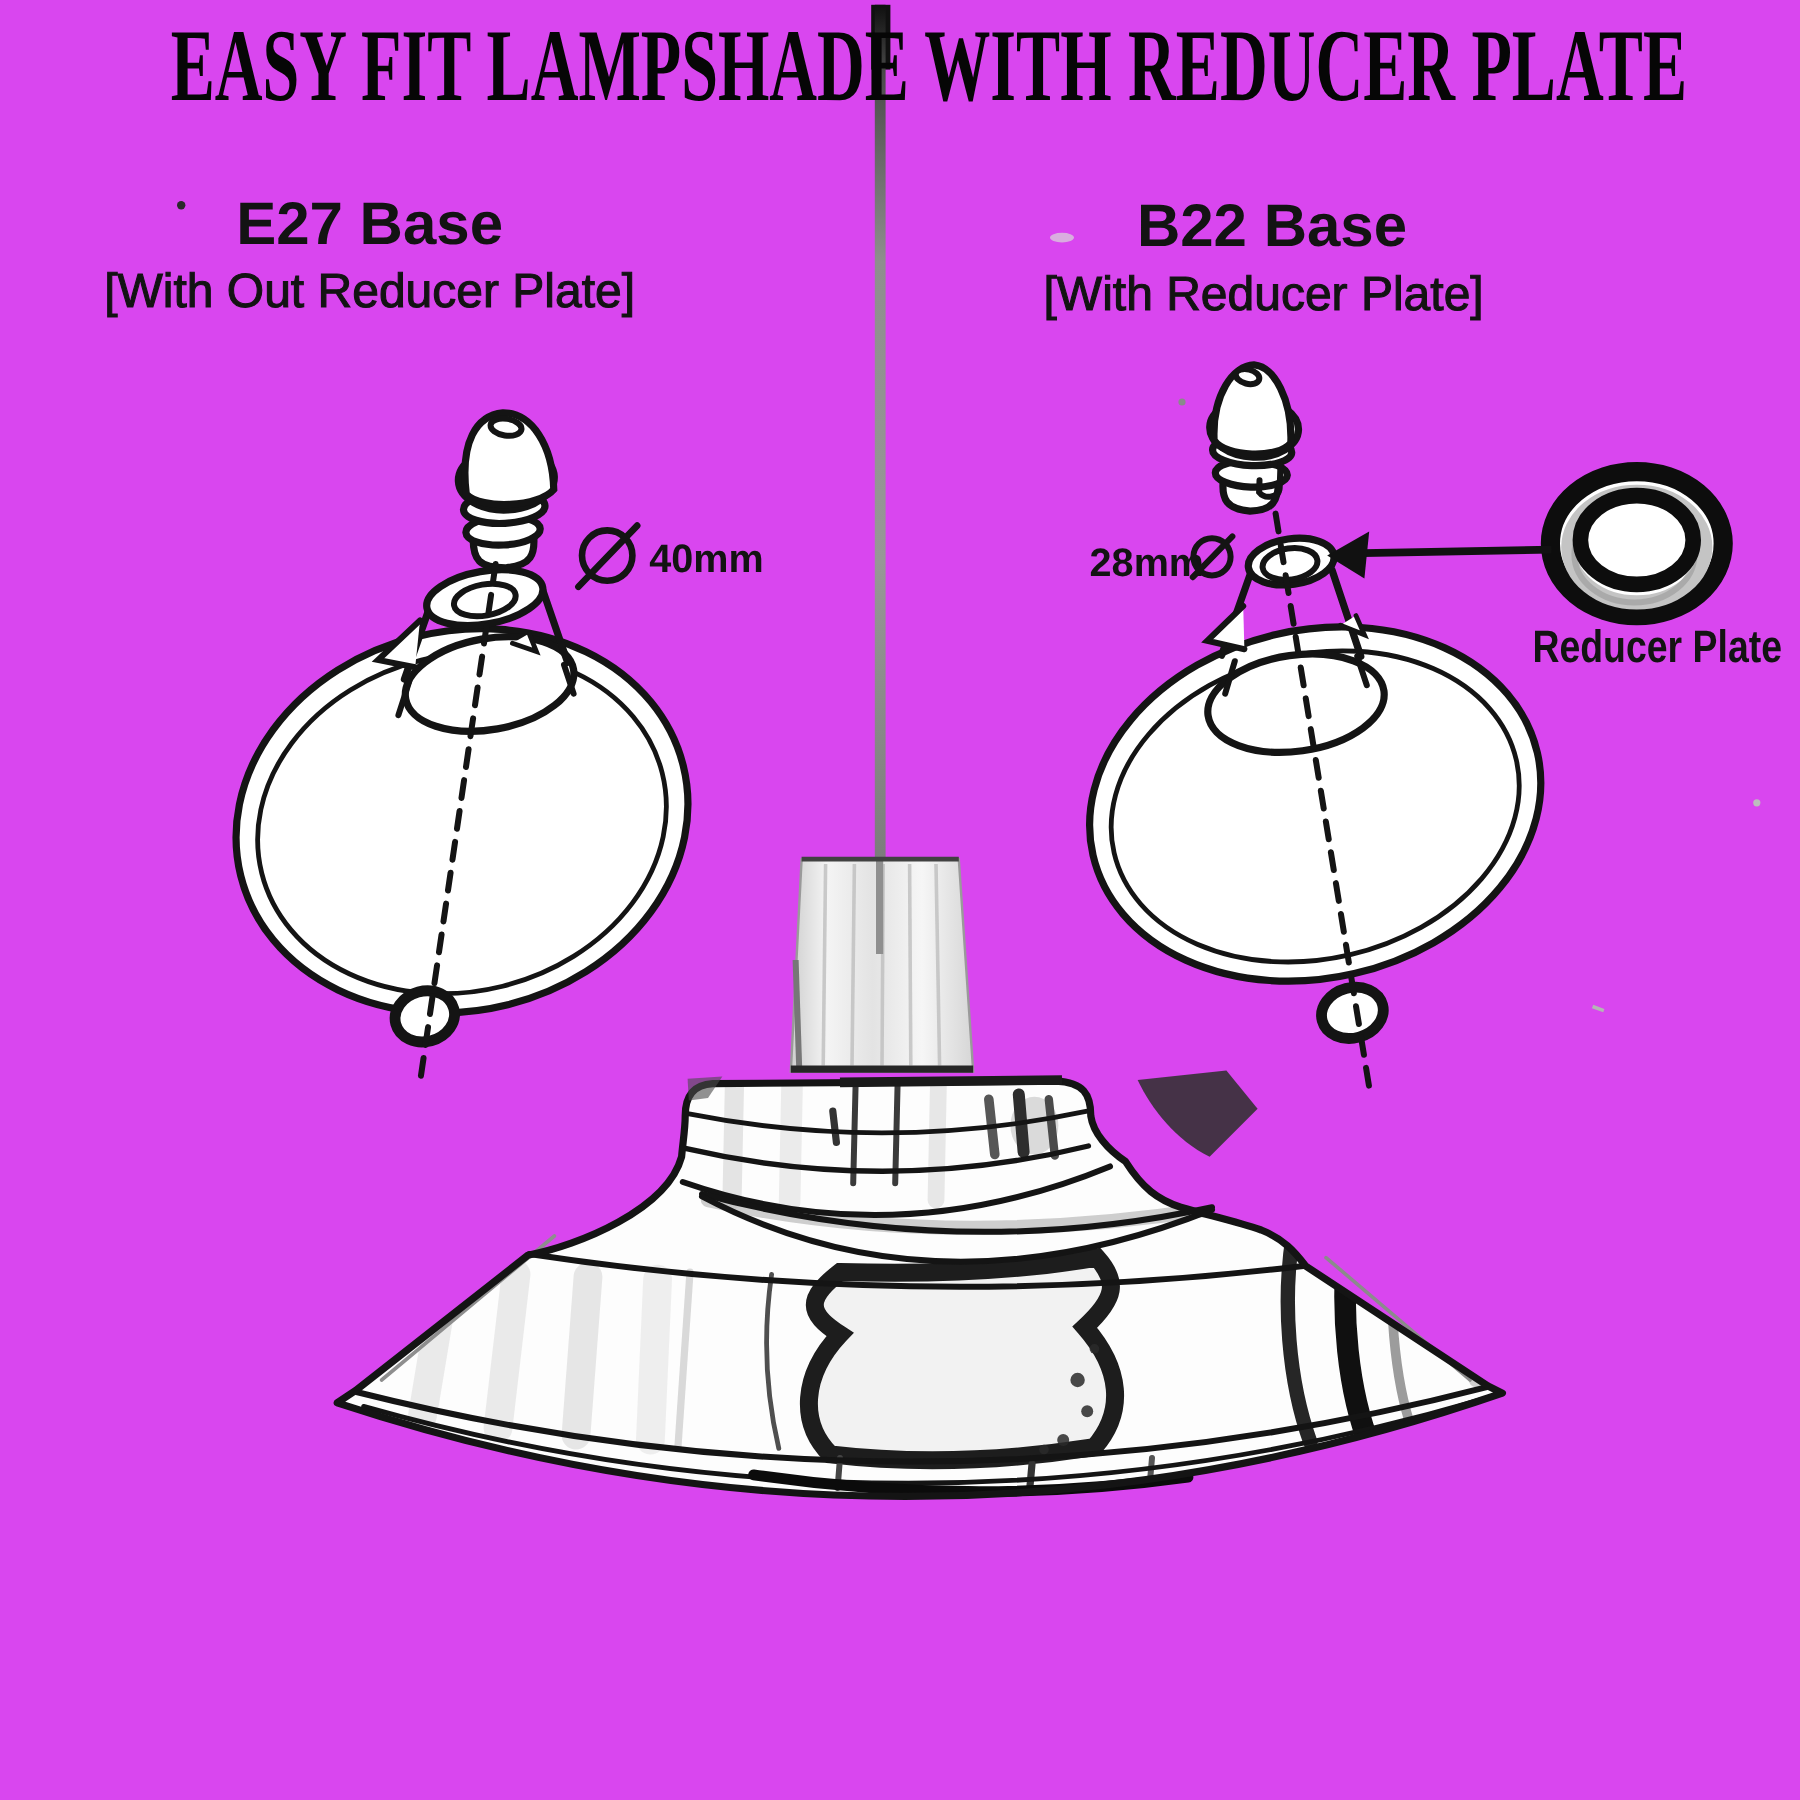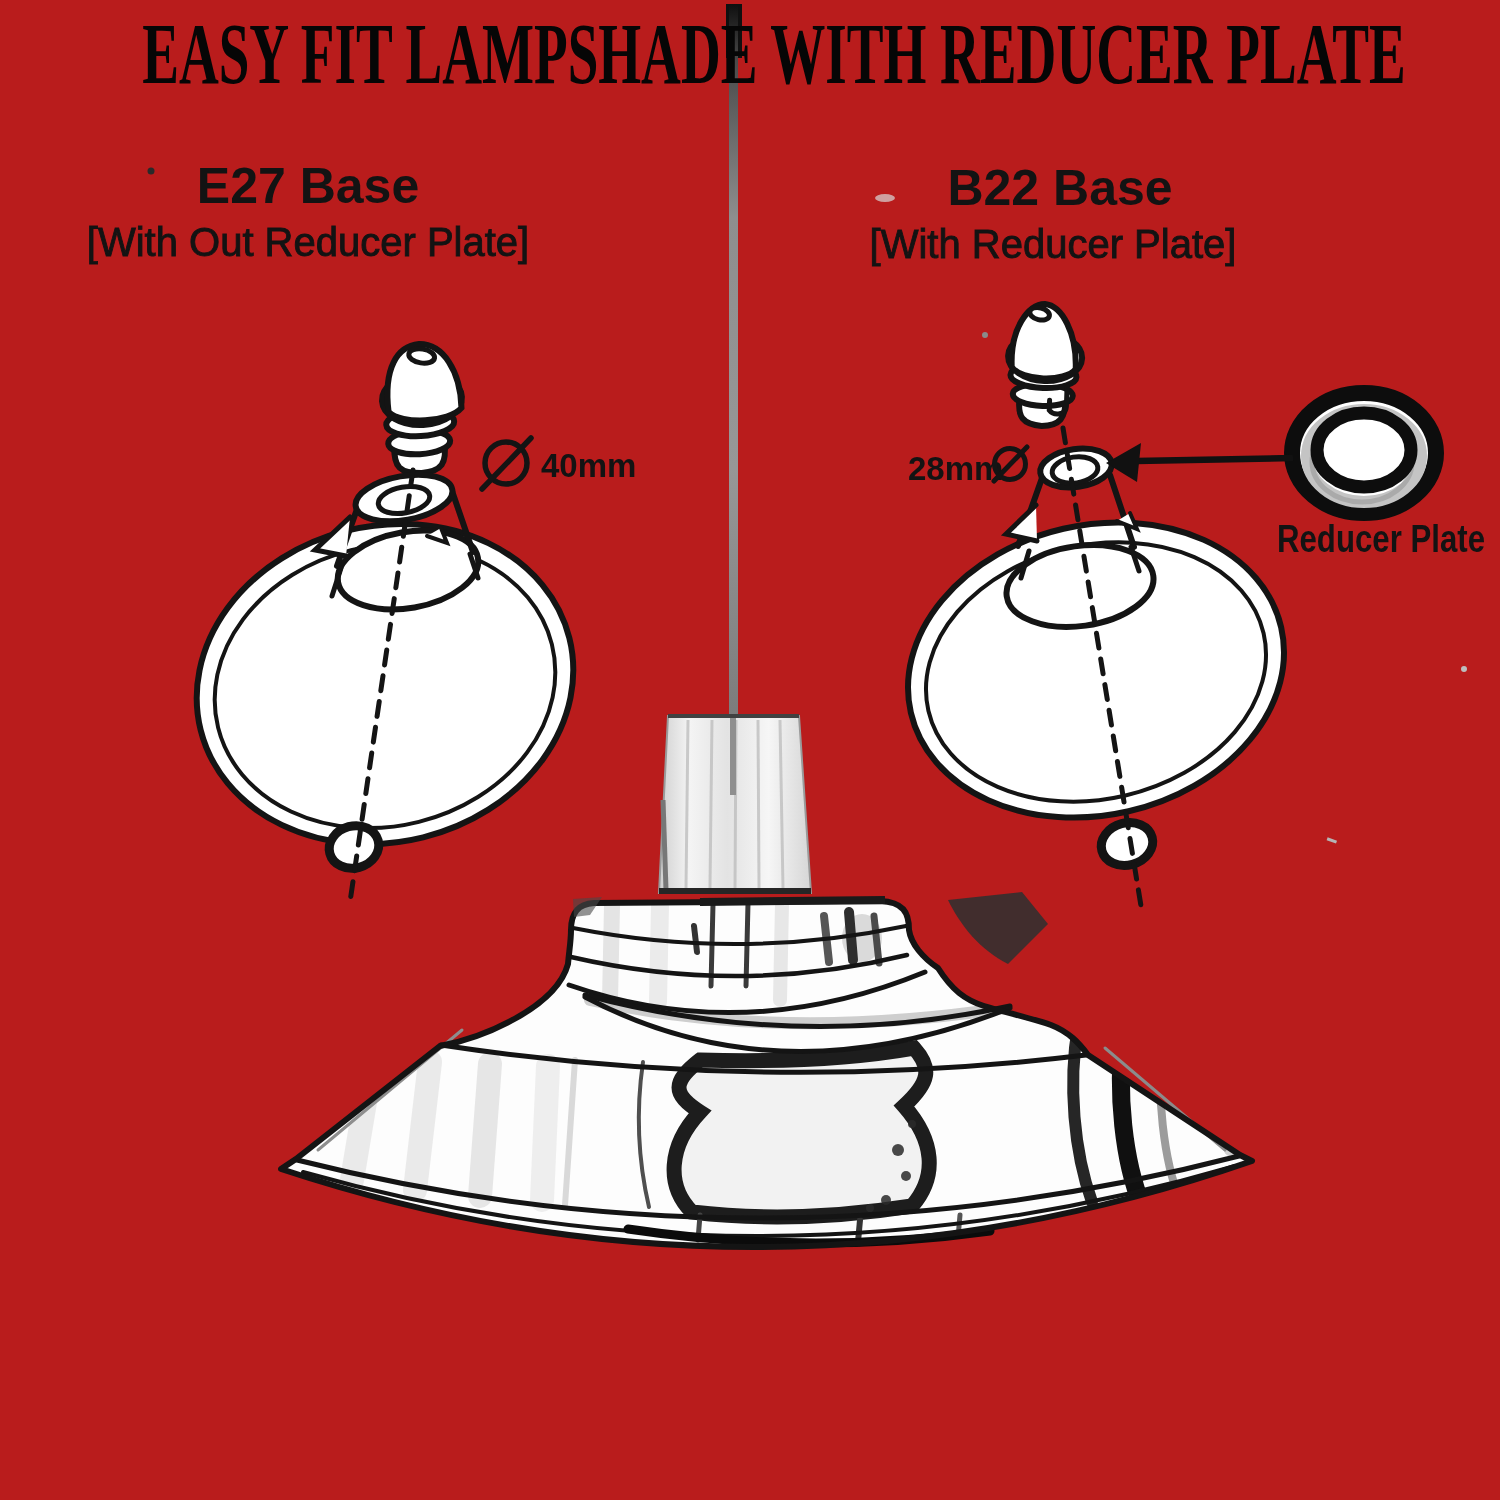--- a/index.html
+++ b/index.html
@@ -1,16 +1,16 @@
 <!DOCTYPE html>
 <html><head>
 <meta charset="utf-8">
 <style>
   html, body { margin: 0; padding: 0; background: #ffffff; }
-  .stage { width: 1500px; height: 1500px; position: relative; background: #b91c1c; overflow: hidden; }
+  .stage { width: 1500px; height: 1500px; position: relative; background: #d946ef; overflow: hidden; }
   svg { display: block; }
   svg text { font-family: "Liberation Sans", sans-serif; fill: #131313; }
   .title-text { font-family: "Liberation Serif", serif; font-weight: 700; fill: #060606; }
   .heading { font-weight: 700; }
   .subheading { font-weight: 400; }
   .dim-label { font-weight: 700; }
   .callout-label { font-weight: 700; }
 </style>
 </head>
 <body>

